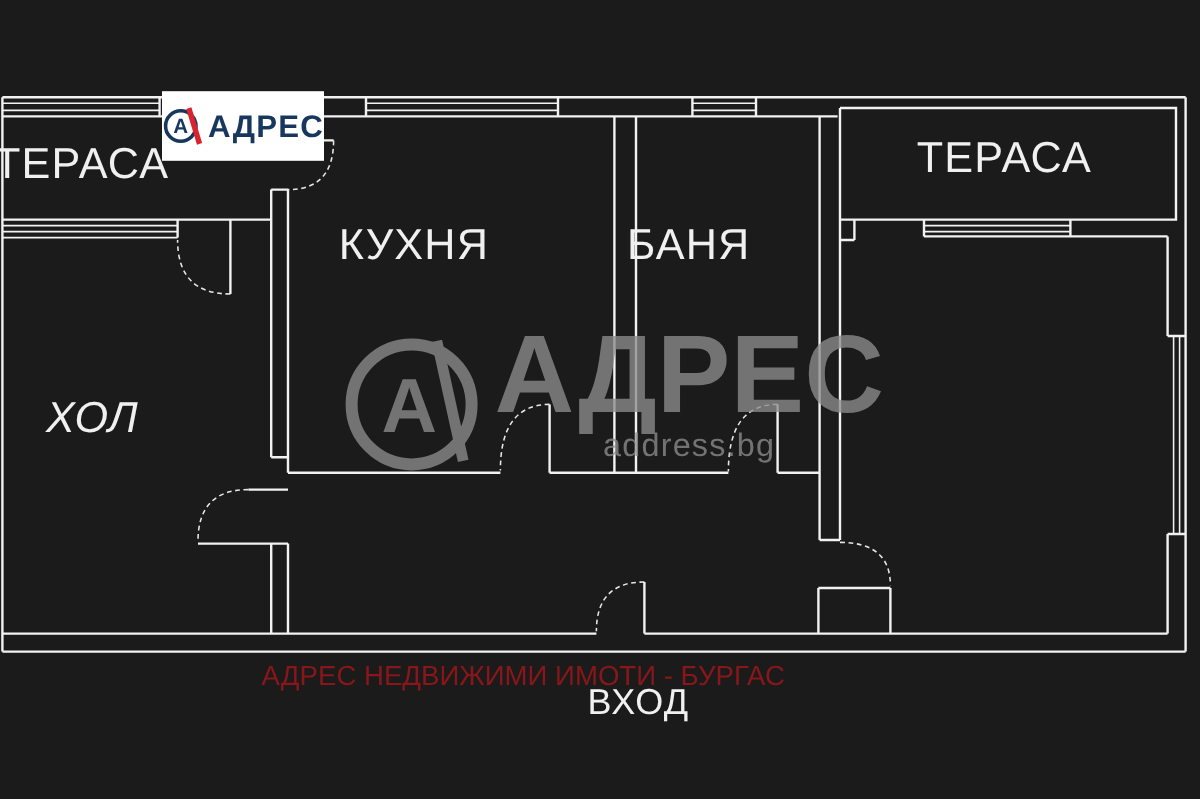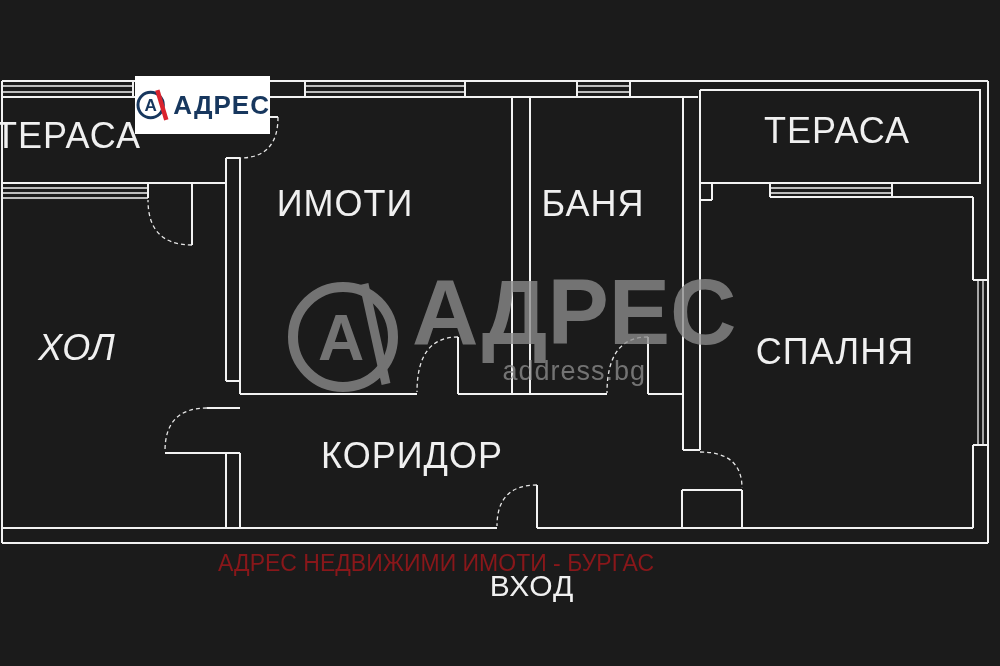--- a/index.html
+++ b/index.html
@@ -67,26 +67,24 @@
       M192,245 Q148,245 148,200
       M278,117 Q278,158 240,158
       M458,337 Q417,337 417,392
       M648,337 Q607,337 607,393
       M207,408 Q165,408 165,451
       M537,485 Q497,485 497,526
       M700,452 Q742,452 742,488"></path>
   </svg>
 
   <div class="label" style="left:68px;top:136px;">ТЕРАСА</div>
-  <div class="label" style="left:345px;top:204px;">ИМОТИ</div>
-  <div class="label" style="left:593px;top:204px;">БАНЯ</div>
+  <div class="label" style="left:345px;top:204px;">КУХНЯ</div>
+  <div class="label" style="left:574px;top:204px;">БАНЯ</div>
   <div class="label" style="left:837px;top:131px;">ТЕРАСА</div>
   <div class="label" style="left:77px;top:348px;font-style:italic;">ХОЛ</div>
-  <div class="label" style="left:835px;top:352px;">СПАЛНЯ</div>
-  <div class="label" style="left:412px;top:456px;">КОРИДОР</div>
   <div class="label big" style="left:532px;top:586px;z-index:3;">ВХОД</div>
 
   <div class="footer-red">АДРЕС НЕДВИЖИМИ ИМОТИ - БУРГАС</div>
 
   <div class="logo">
     <svg width="46" height="48" viewBox="0 0 46 48">
       <circle cx="21" cy="24" r="17" fill="none" stroke="var(--brand_navy)" stroke-width="4"></circle>
       <text x="21" y="32" text-anchor="middle" font-family="Liberation Sans, sans-serif" font-size="23" font-weight="bold" fill="var(--brand_navy)">А</text>
       <line x1="30" y1="4" x2="42" y2="44" stroke="var(--brand_red)" stroke-width="6"></line>
     </svg>

